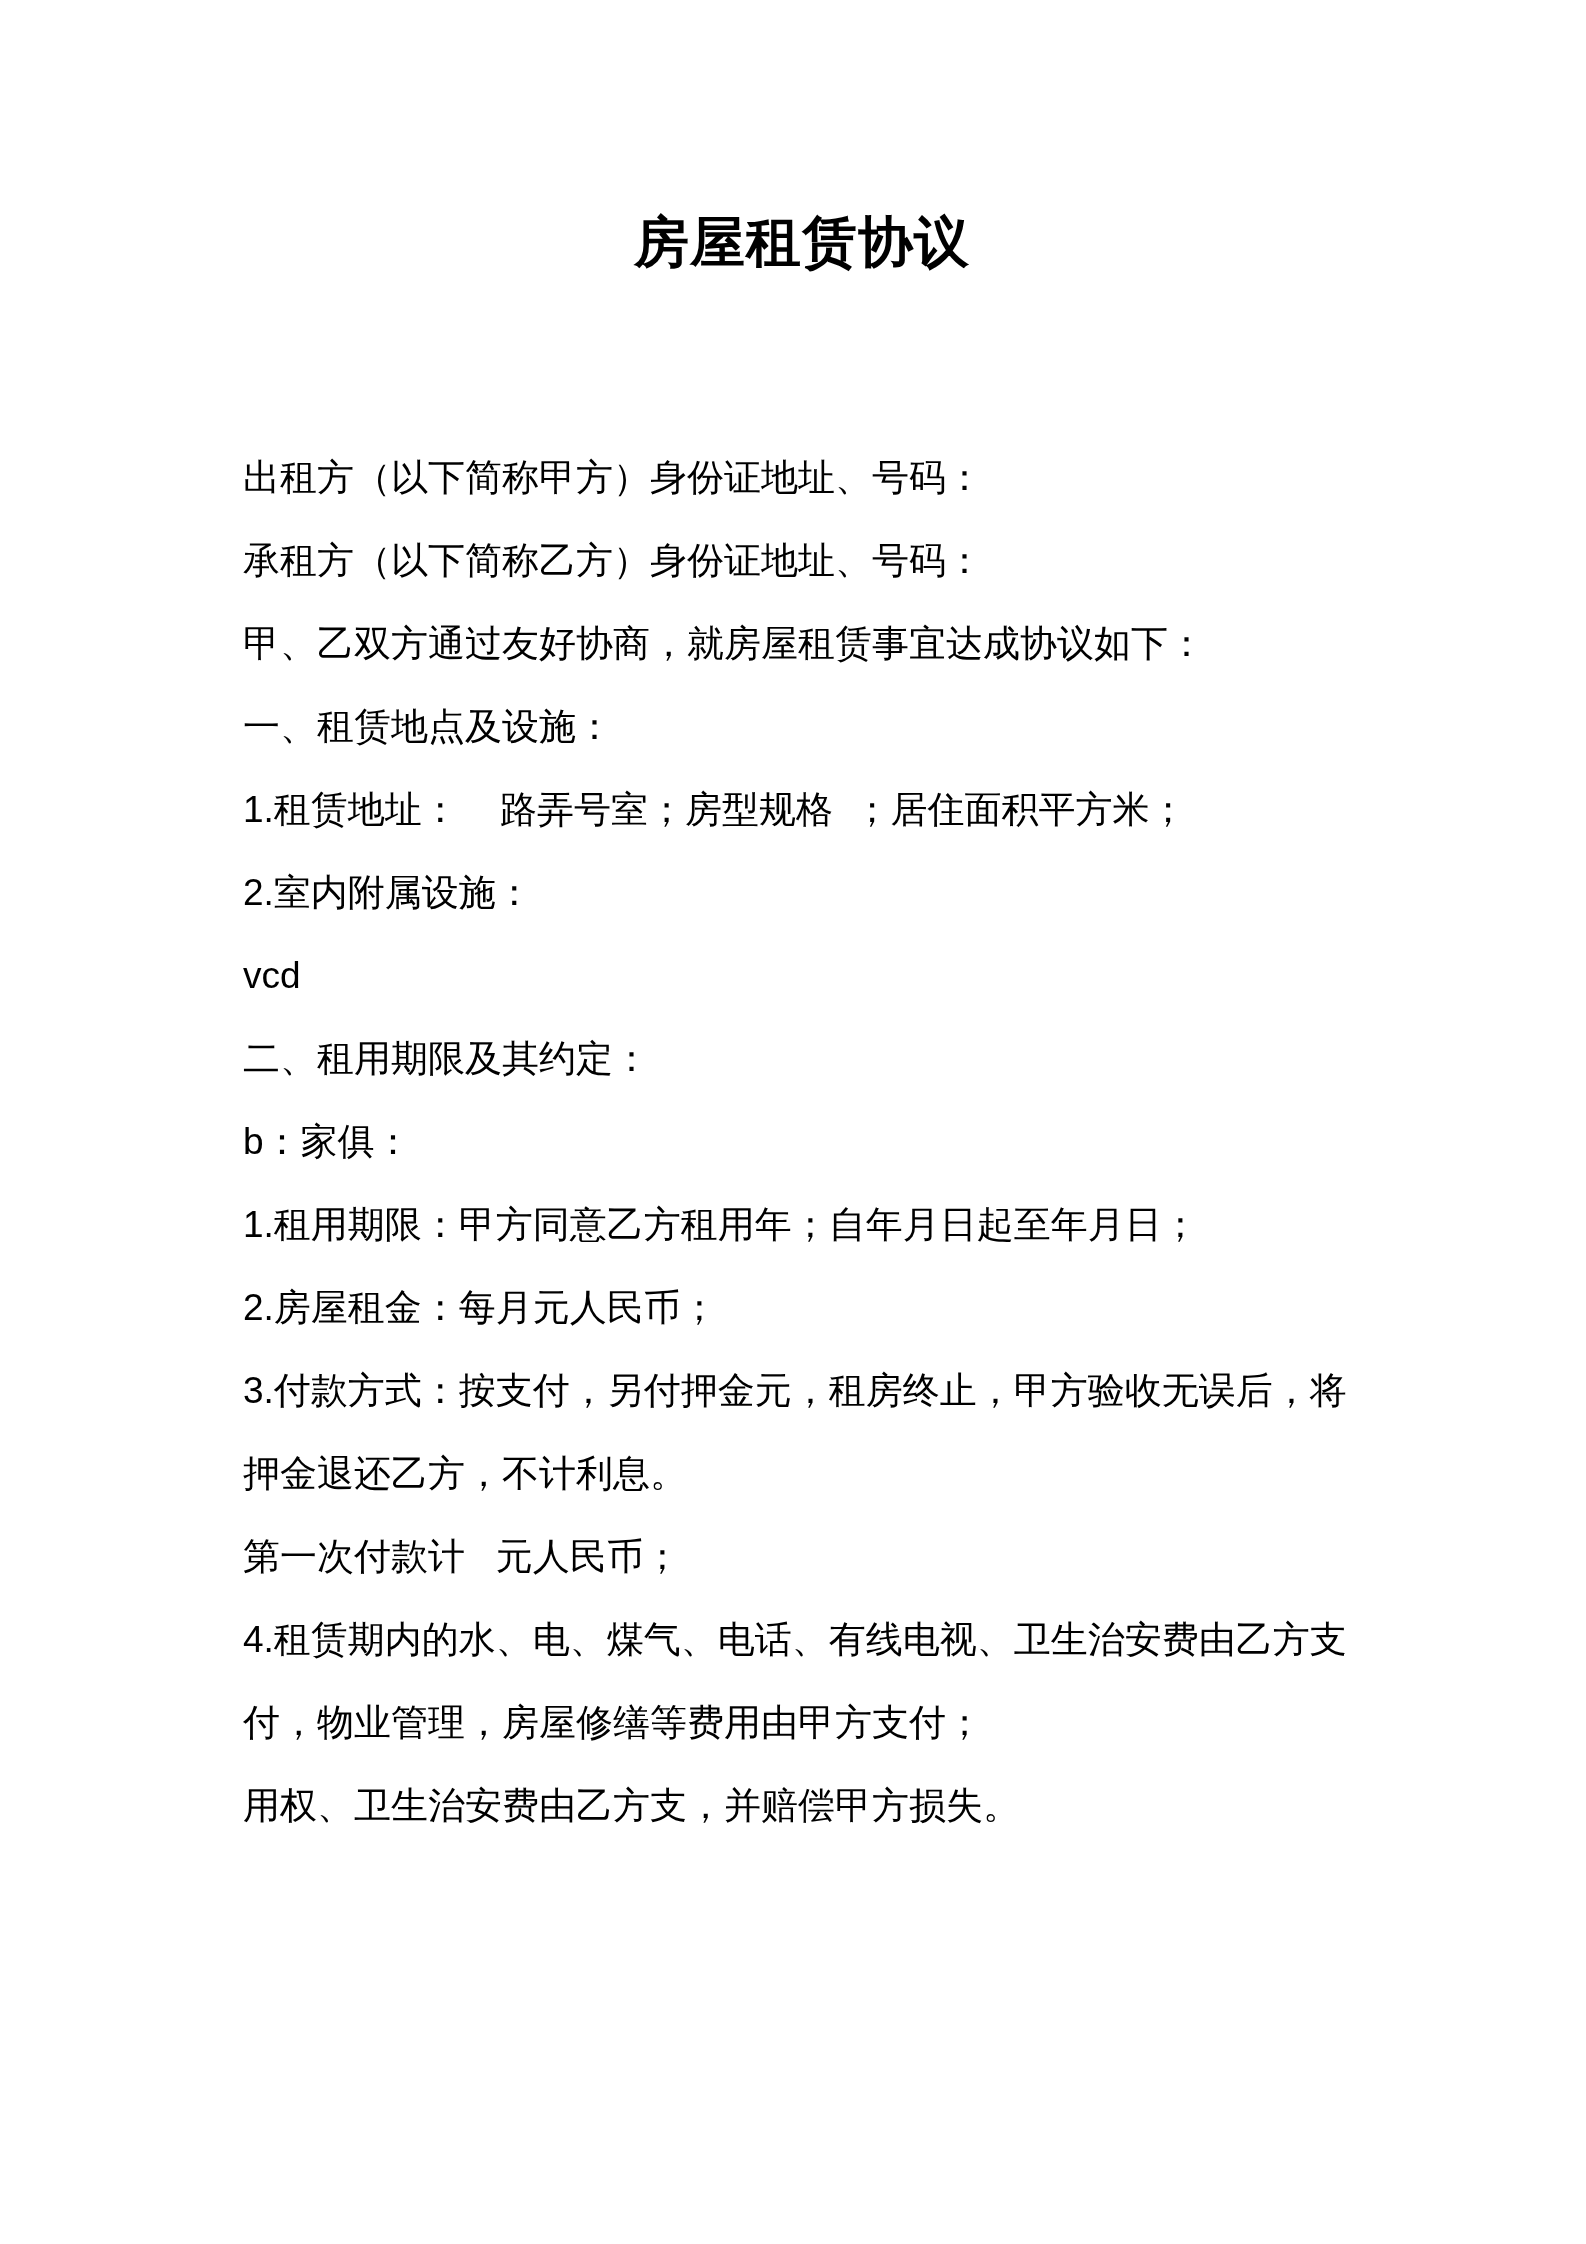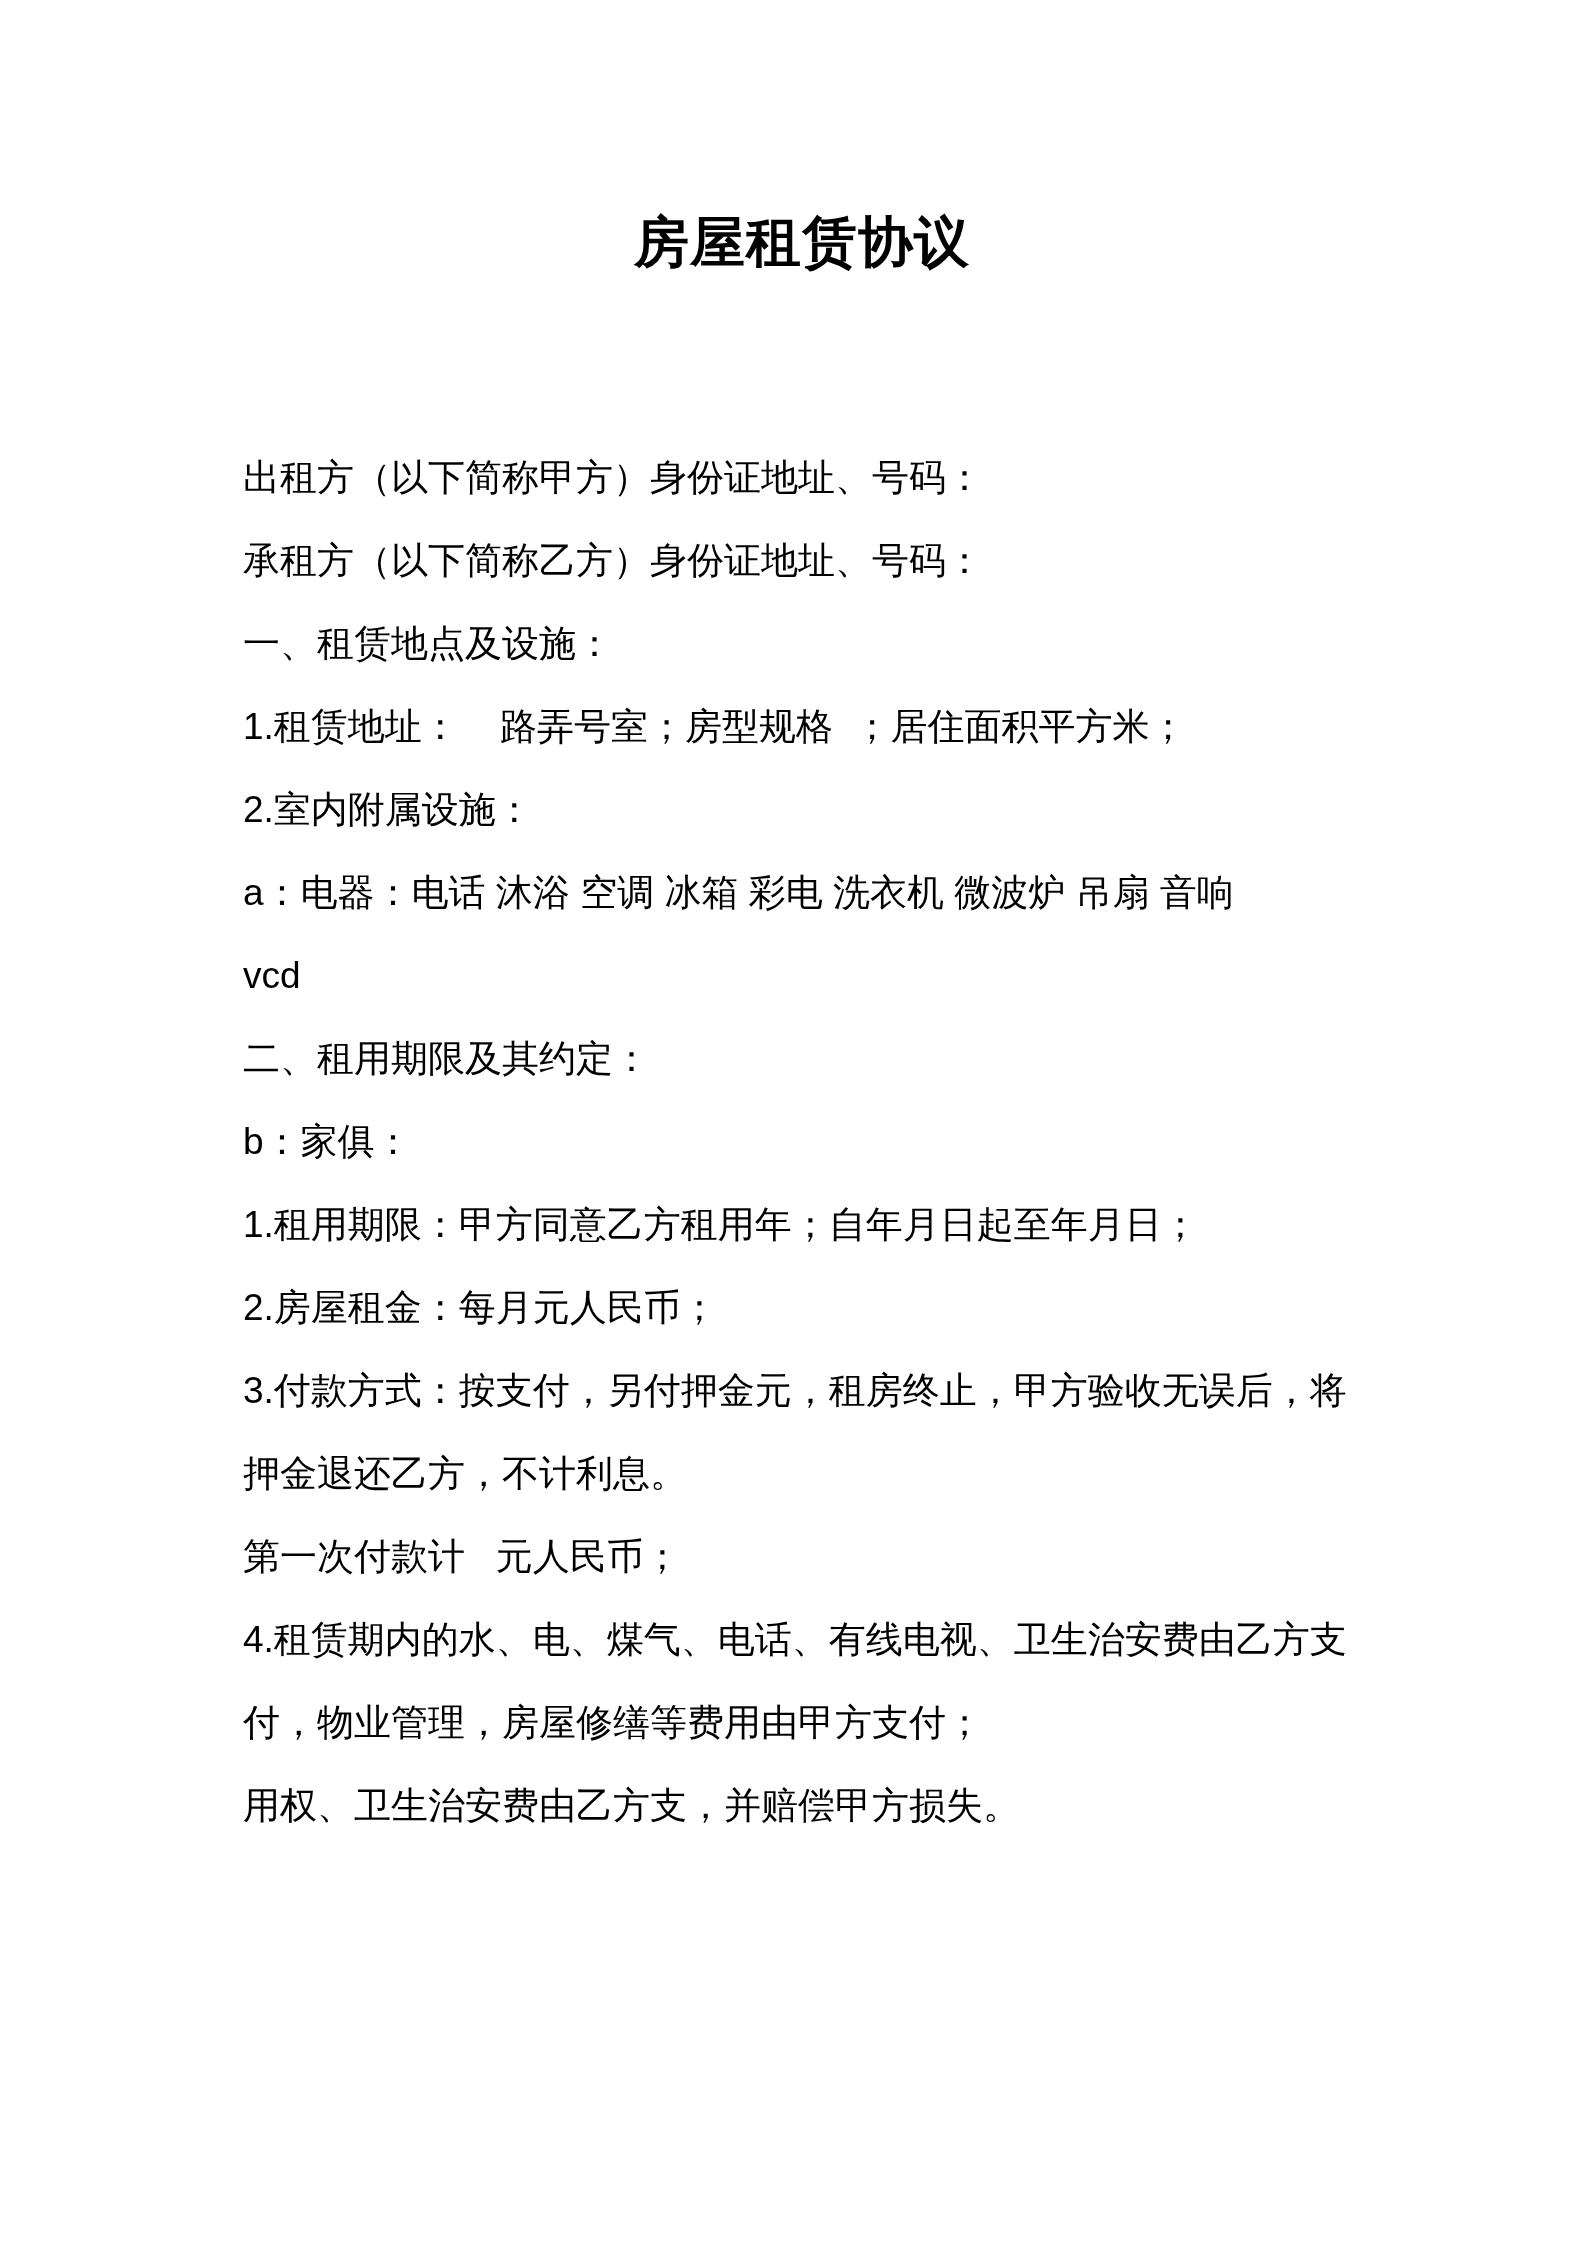--- a/index.html
+++ b/index.html
@@ -48,24 +48,24 @@
 </style>
 </head>
 <body>
 
 <div class="page">
   <h1 class="doc-title">房屋租赁协议</h1>
 
   <div class="doc-body">
     <div class="doc-line">出租方（以下简称甲方）身份证地址、号码：</div>
     <div class="doc-line">承租方（以下简称乙方）身份证地址、号码：</div>
+    <div class="doc-line">甲、乙双方通过友好协商，就房屋租赁事宜达成协议如下：</div>
     <div class="doc-line">一、租赁地点及设施：</div>
     <div class="doc-line">1.租赁地址：    路弄号室；房型规格  ；居住面积平方米；</div>
     <div class="doc-line">2.室内附属设施：</div>
-    <div class="doc-line">a：电器：电话 沐浴 空调 冰箱 彩电 洗衣机 微波炉 吊扇 音响</div>
     <div class="doc-line">vcd</div>
     <div class="doc-line">二、租用期限及其约定：</div>
     <div class="doc-line">b：家俱：</div>
     <div class="doc-line">1.租用期限：甲方同意乙方租用年；自年月日起至年月日；</div>
     <div class="doc-line">2.房屋租金：每月元人民币；</div>
     <div class="doc-line">3.付款方式：按支付，另付押金元，租房终止，甲方验收无误后，将</div>
     <div class="doc-line">押金退还乙方，不计利息。</div>
     <div class="doc-line">第一次付款计   元人民币；</div>
     <div class="doc-line">4.租赁期内的水、电、煤气、电话、有线电视、卫生治安费由乙方支</div>
     <div class="doc-line">付，物业管理，房屋修缮等费用由甲方支付；</div>

